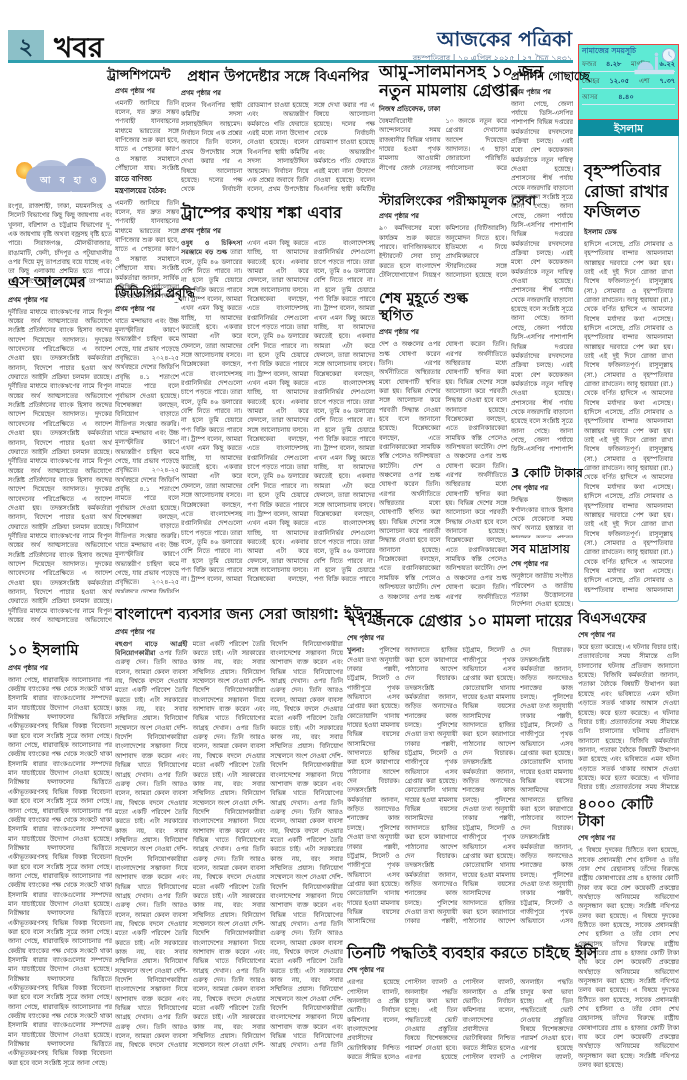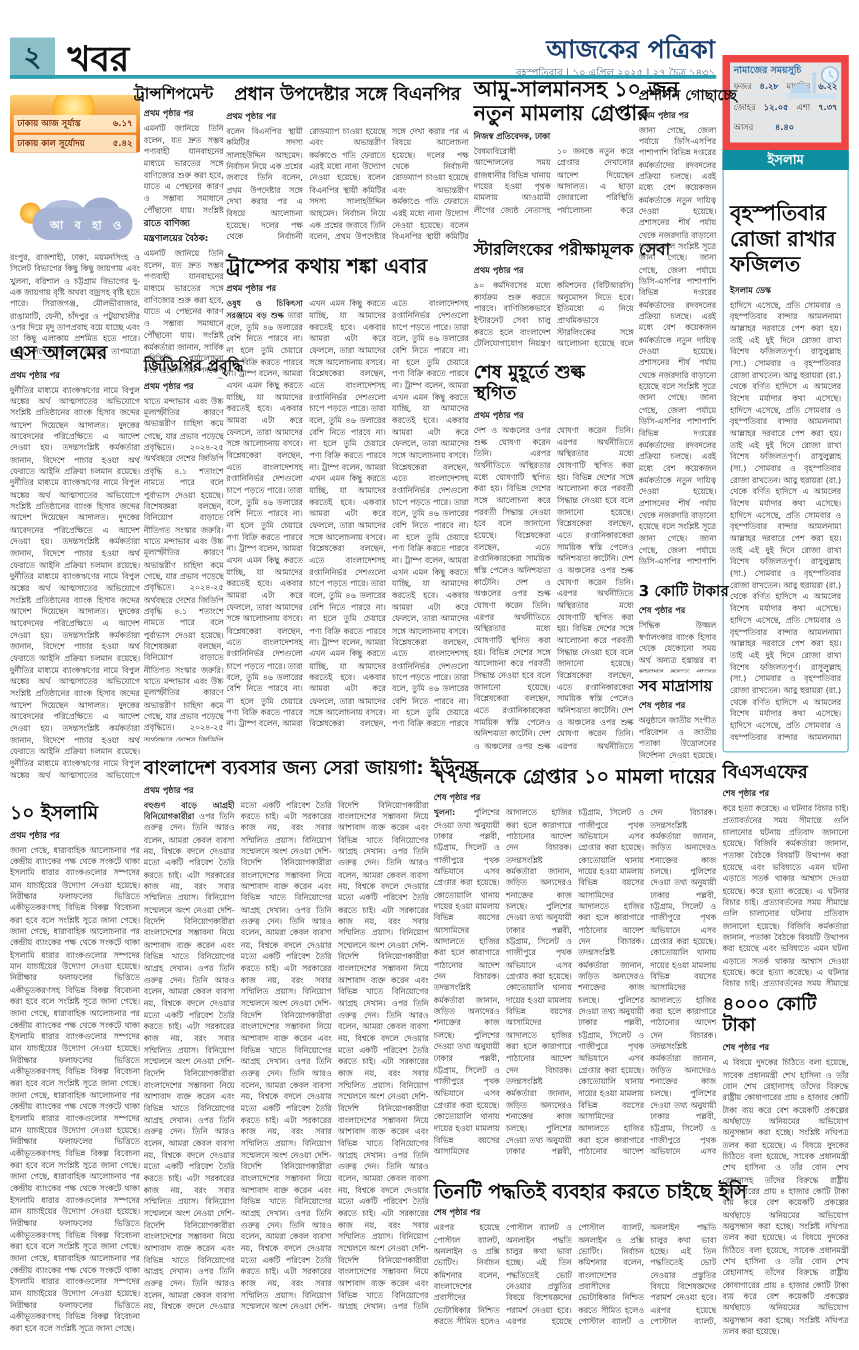--- a/index.html
+++ b/index.html
@@ -14,21 +14,21 @@
   .sub{font-weight:bold;font-size:7px;color:#111;margin:2px 0;}
   
   #pagenum{position:absolute;left:8px;top:30px;width:36px;height:33px;background:#8cc0c8;color:#143c52;
     font-size:22px;font-weight:bold;text-align:center;line-height:33px;}
   #section{position:absolute;left:54px;top:26px;font-size:28px;font-weight:bold;color:#101010;}
   #masthead{position:absolute;right:115px;top:28px;text-align:right;}
   #masthead .mh{font-size:20px;font-weight:bold;color:#1b3e6f;line-height:1.1;}
   #masthead .md{font-size:8px;color:#55708e;margin-top:2px;text-align:right;}
   #rule{position:absolute;left:8px;top:60px;width:565px;height:2.5px;background:#2e9fae;}
   
-  #prayer{position:absolute;left:578px;top:44px;width:101px;height:76px;background:#e5e5e5;border:6px solid #ef4444;box-sizing:border-box;padding:2px 3px;}
+  #prayer{position:absolute;left:578px;top:44px;width:101px;height:76px;background:#5eead4;border:1px solid #ef4444;box-sizing:border-box;padding:2px 3px;}
   #prayer .pt{font-size:7.5px;font-weight:bold;color:#2a6aa5;line-height:1.15;width:55px;}
   #prayer .mosque{position:absolute;right:1px;top:1px;}
   .prow{display:flex;justify-content:space-between;font-size:6.6px;color:#444;margin-top:2.5px;border-bottom:1px solid #d8e8f2;padding-bottom:1px;}
   .prow b{color:#123c6b;}
   .pfoot{display:flex;justify-content:space-between;font-size:6.6px;color:#333;margin-top:14px;font-weight:bold;}
   
   #islamBox{position:absolute;left:578px;top:120px;width:101px;height:482px;border:1.5px solid #66b7cc;border-radius:3px;box-sizing:border-box;padding:20px 5px 4px;}
   #islamBanner{position:absolute;left:578px;top:120px;width:101px;height:16px;background:#0e8fa0;color:#fff;
     font-size:10.5px;font-weight:bold;text-align:center;line-height:16px;}
   #islamBox .ihl{font-size:16.5px;font-weight:bold;color:#101010;line-height:1.25;margin:20px 0 3px;}
@@ -109,32 +109,20 @@
 
   <div id="islamBox">
     <div class="ihl">বৃহস্পতিবার রোজা রাখার ফজিলত</div>
     <div class="by">ইসলাম ডেস্ক</div>
     <div class="bd" style="height:352px;">
       <span>হাদিসে এসেছে, প্রতি সোমবার ও বৃহস্পতিবার বান্দার আমলনামা আল্লাহর দরবারে পেশ করা হয়। তাই এই দুই দিনে রোজা রাখা বিশেষ ফজিলতপূর্ণ। রাসুলুল্লাহ (সা.) সোমবার ও বৃহস্পতিবার রোজা রাখতেন। আবু হুরায়রা (রা.) থেকে বর্ণিত হাদিসে এ আমলের বিশেষ মর্যাদার কথা এসেছে। হাদিসে এসেছে, প্রতি সোমবার ও বৃহস্পতিবার বান্দার আমলনামা আল্লাহর দরবারে পেশ করা হয়। তাই এই দুই দিনে রোজা রাখা বিশেষ ফজিলতপূর্ণ। রাসুলুল্লাহ (সা.) সোমবার ও বৃহস্পতিবার রোজা রাখতেন। আবু হুরায়রা (রা.) থেকে বর্ণিত হাদিসে এ আমলের বিশেষ মর্যাদার কথা এসেছে। হাদিসে এসেছে, প্রতি সোমবার ও বৃহস্পতিবার বান্দার আমলনামা আল্লাহর দরবারে পেশ করা হয়। তাই এই দুই দিনে রোজা রাখা বিশেষ ফজিলতপূর্ণ। রাসুলুল্লাহ (সা.) সোমবার ও বৃহস্পতিবার রোজা রাখতেন। আবু হুরায়রা (রা.) থেকে বর্ণিত হাদিসে এ আমলের বিশেষ মর্যাদার কথা এসেছে। হাদিসে এসেছে, প্রতি সোমবার ও বৃহস্পতিবার বান্দার আমলনামা আল্লাহর দরবারে পেশ করা হয়। তাই এই দুই দিনে রোজা রাখা বিশেষ ফজিলতপূর্ণ। রাসুলুল্লাহ (সা.) সোমবার ও বৃহস্পতিবার রোজা রাখতেন। আবু হুরায়রা (রা.) থেকে বর্ণিত হাদিসে এ আমলের বিশেষ মর্যাদার কথা এসেছে। হাদিসে এসেছে, প্রতি সোমবার ও বৃহস্পতিবার বান্দার আমলনামা আল্লাহর দরবারে পেশ করা হয়। তাই এই দুই দিনে রোজা রাখা বিশেষ ফজিলতপূর্ণ। রাসুলুল্লাহ (সা.) সোমবার ও বৃহস্পতিবার রোজা রাখতেন। আবু হুরায়রা (রা.) থেকে বর্ণিত হাদিসে এ আমলের বিশেষ মর্যাদার কথা এসেছে। হাদিসে এসেছে, প্রতি সোমবার ও বৃহস্পতিবার বান্দার আমলনামা আল্লাহর দরবারে পেশ করা হয়। তাই এই দুই দিনে রোজা রাখা বিশেষ ফজিলতপূর্ণ। রাসুলুল্লাহ (সা.) সোমবার ও বৃহস্পতিবার রোজা রাখতেন। আবু হুরায়রা (রা.) থেকে বর্ণিত হাদিসে এ আমলের বিশেষ মর্যাদার কথা এসেছে। হাদিসে এসেছে, প্রতি সোমবার ও বৃহস্পতিবার বান্দার আমলনামা আল্লাহর দরবারে পেশ করা হয়। তাই এই দুই দিনে রোজা রাখা বিশেষ ফজিলতপূর্ণ। রাসুলুল্লাহ (সা.) সোমবার ও বৃহস্পতিবার রোজা রাখতেন। আবু হুরায়রা (রা.) থেকে বর্ণিত হাদিসে এ আমলের বিশেষ মর্যাদার কথা এসেছে।</span>
     </div>
   </div>
   <div id="islamBanner">ইসলাম</div>
 
-  <div id="sunset">
-    <div class="sun"></div>
-    <div class="sp"></div>
-    <div class="srow">
-      <span>ঢাকায় আজ সূর্যাস্ত</span>
-      <span>৬.১৭</span>
-    </div>
-    <div class="srow">
-      <span>ঢাকায় কাল সূর্যোদয়</span>
-      <span>৫.৪২</span>
-    </div>
-  </div>
 
 
   <div id="cloudw">
     <div class="cl2"></div>
     <div class="cl3"></div>
     <div class="sun2"></div>
     <div class="cl1"></div>
     <div class="wlabel">আ ব হা ও য়া</div>
   </div>
   <div id="forecast" class="bd">

